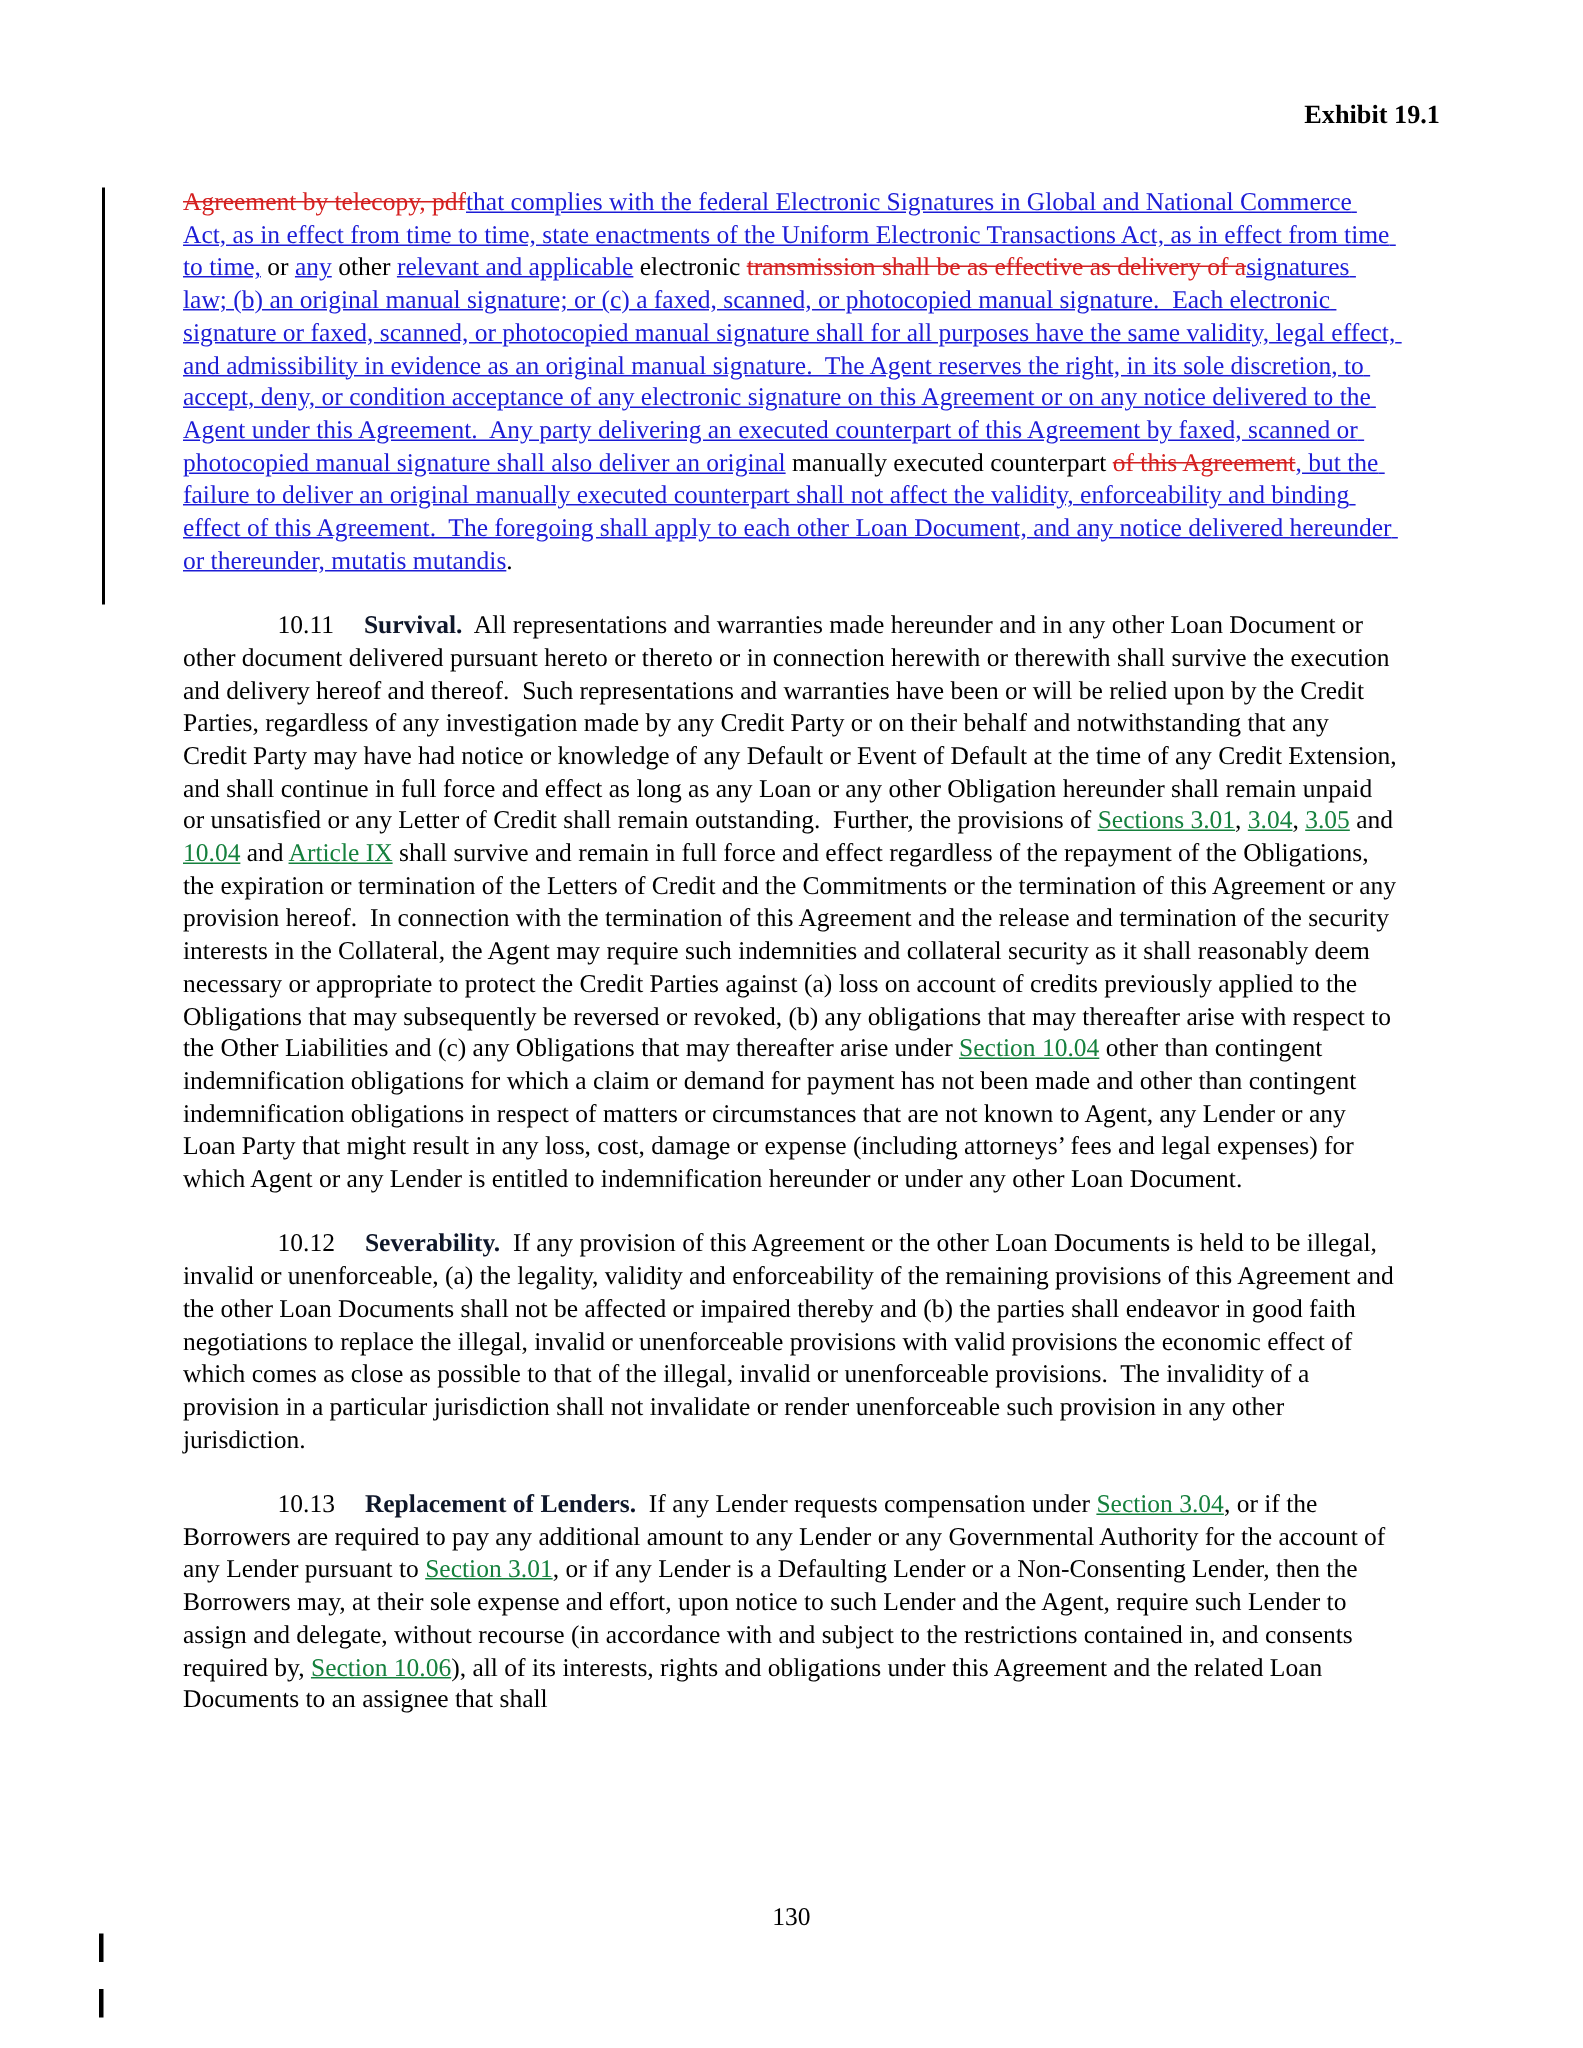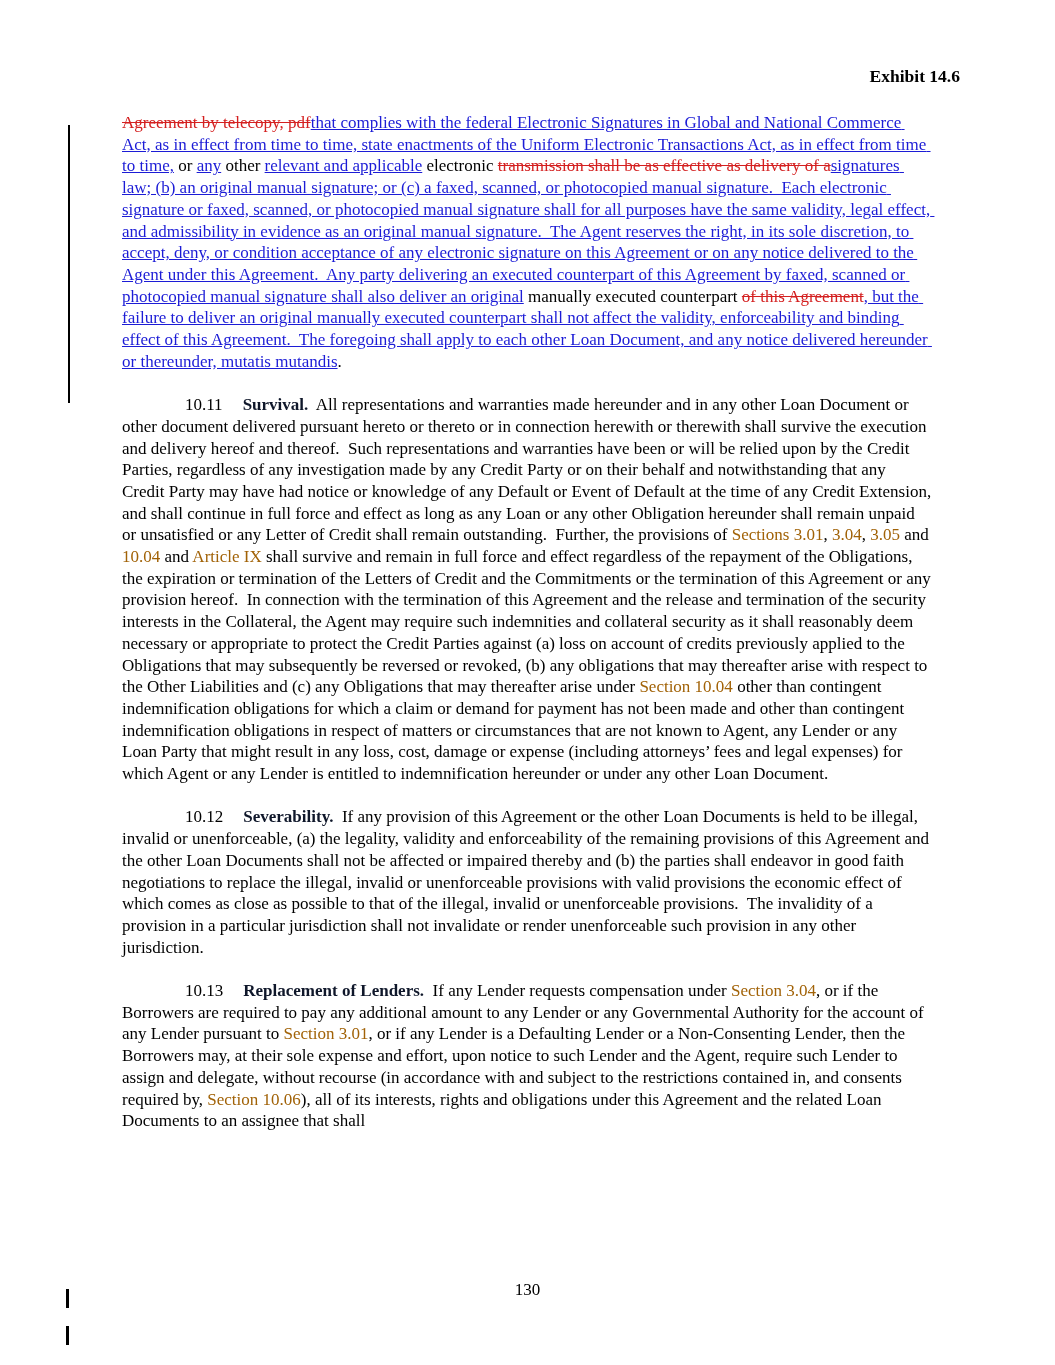--- a/index.html
+++ b/index.html
@@ -7,42 +7,42 @@
     width: 1055px; height: 1365px; position: relative; overflow: hidden;
     font-family: "Liberation Serif", "DejaVu Serif", serif;
     color: #000000;
   }
   .page { position: absolute; inset: 0; background: #ffffff; }
   .header {
     position: absolute; top: 66px; right: 95px;
     font-weight: bold; font-size: 17.5px;
   }
   .body-text {
-    position: absolute; left: 122px; top: 112px; width: 810px;
+    position: absolute; left: 122px; top: 124px; width: 810px;
     font-size: 17px; line-height: 21.7px; text-align: left;
   }
   p.doc-para { margin: 0 0 21.7px 0; white-space: pre-wrap; }
   p.doc-para.indent { text-indent: 63px; }
   .run-plain { color: #000000; }
   .run-bold  { color: #0f172a; font-weight: bold; }
-  .run-ref   { color: #a16207; }
+  .run-ref   { color: #15803d; text-decoration: underline; }
   .run-del   { color: var(--del-color, #d42020); text-decoration: line-through; }
   .run-ins   { color: var(--ins-color, #1c1cd6); text-decoration: underline; }
   .tab { display: inline-block; width: 20px; }
   .change-bar { position: absolute; background: #000000; }
   .page-number {
     position: absolute; top: 1268px; left: 0; width: 1055px;
-    text-align: center; font-size: 17px; margin-top: 12px;
+    text-align: center; font-size: 17px;
   }
 </style>
 </head>
 <body>
 
 <div class="page">
-  <div class="header">Exhibit 14.6</div>
+  <div class="header">Exhibit 19.1</div>
 
   <div class="change-bar" style="left: 68px; top: 125px; width: 2px; height: 278px;"></div>
 
   <div class="body-text" id="doc-body">
       <p class="doc-para"><span class="run-del">Agreement by telecopy, pdf</span><span class="run-ins">that complies with the federal Electronic Signatures in Global and National Commerce Act, as in effect from time to time, state enactments of the Uniform Electronic Transactions Act, as in effect from time to time,</span><span class="run-plain"> or </span><span class="run-ins">any</span><span class="run-plain"> other </span><span class="run-ins">relevant and applicable</span><span class="run-plain"> electronic </span><span class="run-del">transmission shall be as effective as delivery of a</span><span class="run-ins">signatures law; (b) an original manual signature; or (c) a faxed, scanned, or photocopied manual signature.  Each electronic signature or faxed, scanned, or photocopied manual signature shall for all purposes have the same validity, legal effect, and admissibility in evidence as an original manual signature.  The Agent reserves the right, in its sole discretion, to accept, deny, or condition acceptance of any electronic signature on this Agreement or on any notice delivered to the Agent under this Agreement.  Any party delivering an executed counterpart of this Agreement by faxed, scanned or photocopied manual signature shall also deliver an original</span><span class="run-plain"> manually executed counterpart </span><span class="run-del">of this Agreement</span><span class="run-ins">, but the failure to deliver an original manually executed counterpart shall not affect the validity, enforceability and binding effect of this Agreement.  The foregoing shall apply to each other Loan Document, and any notice delivered hereunder or thereunder, mutatis mutandis</span><span class="run-plain">.</span></p>
       <p class="doc-para indent"><span class="run-plain">10.11</span><span class="tab"></span><span class="run-bold">Survival.</span><span class="run-plain">  All representations and warranties made hereunder and in any other Loan Document or other document delivered pursuant hereto or thereto or in connection herewith or therewith shall survive the execution and delivery hereof and thereof.  Such representations and warranties have been or will be relied upon by the Credit Parties, regardless of any investigation made by any Credit Party or on their behalf and notwithstanding that any Credit Party may have had notice or knowledge of any Default or Event of Default at the time of any Credit Extension, and shall continue in full force and effect as long as any Loan or any other Obligation hereunder shall remain unpaid or unsatisfied or any Letter of Credit shall remain outstanding.  Further, the provisions of </span><span class="run-ref">Sections 3.01</span><span class="run-plain">, </span><span class="run-ref">3.04</span><span class="run-plain">, </span><span class="run-ref">3.05</span><span class="run-plain"> and </span><span class="run-ref">10.04</span><span class="run-plain"> and </span><span class="run-ref">Article IX</span><span class="run-plain"> shall survive and remain in full force and effect regardless of the repayment of the Obligations, the expiration or termination of the Letters of Credit and the Commitments or the termination of this Agreement or any provision hereof.  In connection with the termination of this Agreement and the release and termination of the security interests in the Collateral, the Agent may require such indemnities and collateral security as it shall reasonably deem necessary or appropriate to protect the Credit Parties against (a) loss on account of credits previously applied to the Obligations that may subsequently be reversed or revoked, (b) any obligations that may thereafter arise with respect to the Other Liabilities and (c) any Obligations that may thereafter arise under </span><span class="run-ref">Section 10.04</span><span class="run-plain"> other than contingent indemnification obligations for which a claim or demand for payment has not been made and other than contingent indemnification obligations in respect of matters or circumstances that are not known to Agent, any Lender or any Loan Party that might result in any loss, cost, damage or expense (including attorneys’ fees and legal expenses) for which Agent or any Lender is entitled to indemnification hereunder or under any other Loan Document.</span></p>
       <p class="doc-para indent"><span class="run-plain">10.12</span><span class="tab"></span><span class="run-bold">Severability.</span><span class="run-plain">  If any provision of this Agreement or the other Loan Documents is held to be illegal, invalid or unenforceable, (a) the legality, validity and enforceability of the remaining provisions of this Agreement and the other Loan Documents shall not be affected or impaired thereby and (b) the parties shall endeavor in good faith negotiations to replace the illegal, invalid or unenforceable provisions with valid provisions the economic effect of which comes as close as possible to that of the illegal, invalid or unenforceable provisions.  The invalidity of a provision in a particular jurisdiction shall not invalidate or render unenforceable such provision in any other jurisdiction.</span></p>
       <p class="doc-para indent"><span class="run-plain">10.13</span><span class="tab"></span><span class="run-bold">Replacement of Lenders.</span><span class="run-plain">  If any Lender requests compensation under </span><span class="run-ref">Section 3.04</span><span class="run-plain">, or if the Borrowers are required to pay any additional amount to any Lender or any Governmental Authority for the account of any Lender pursuant to </span><span class="run-ref">Section 3.01</span><span class="run-plain">, or if any Lender is a Defaulting Lender or a Non-Consenting Lender, then the Borrowers may, at their sole expense and effort, upon notice to such Lender and the Agent, require such Lender to assign and delegate, without recourse (in accordance with and subject to the restrictions contained in, and consents required by, </span><span class="run-ref">Section 10.06</span><span class="run-plain">), all of its interests, rights and obligations under this Agreement and the related Loan Documents to an assignee that shall</span></p>
     </div>
 

